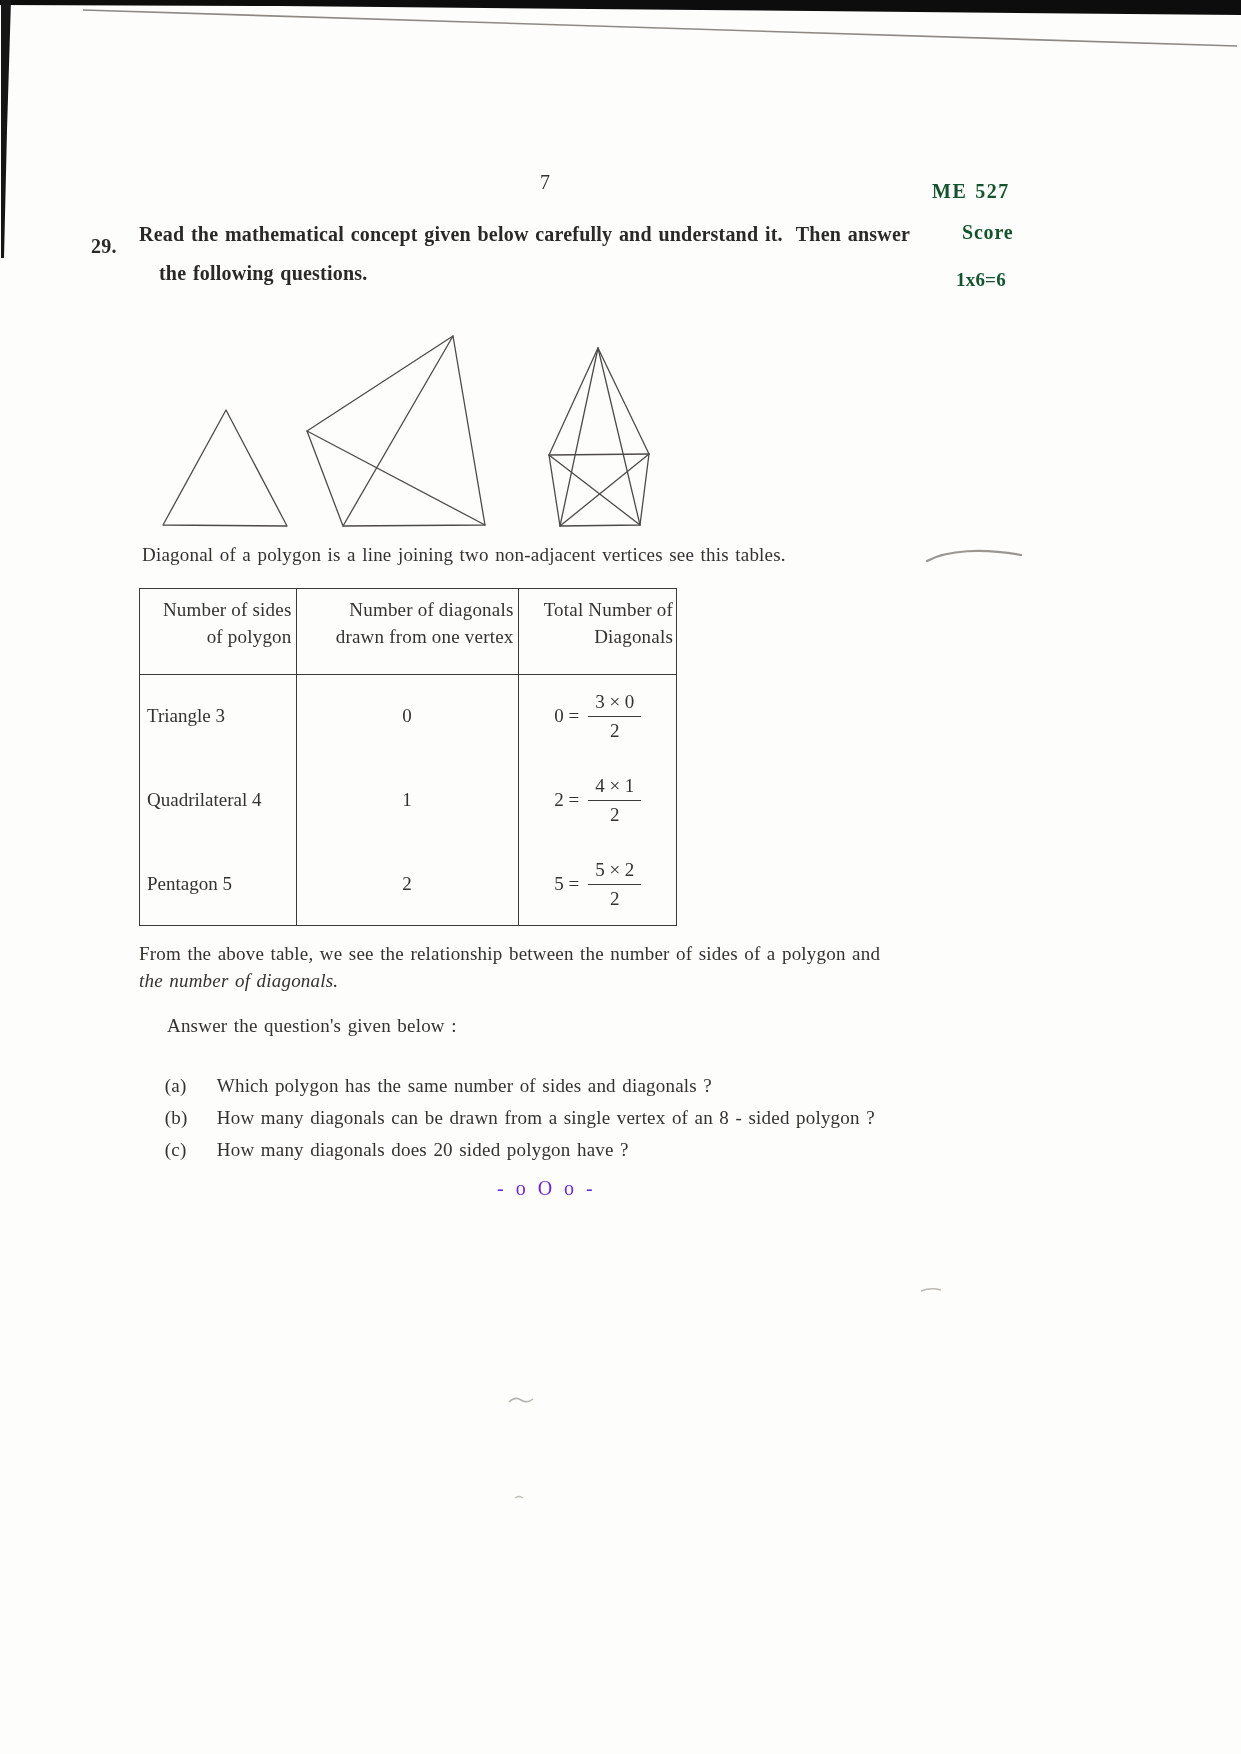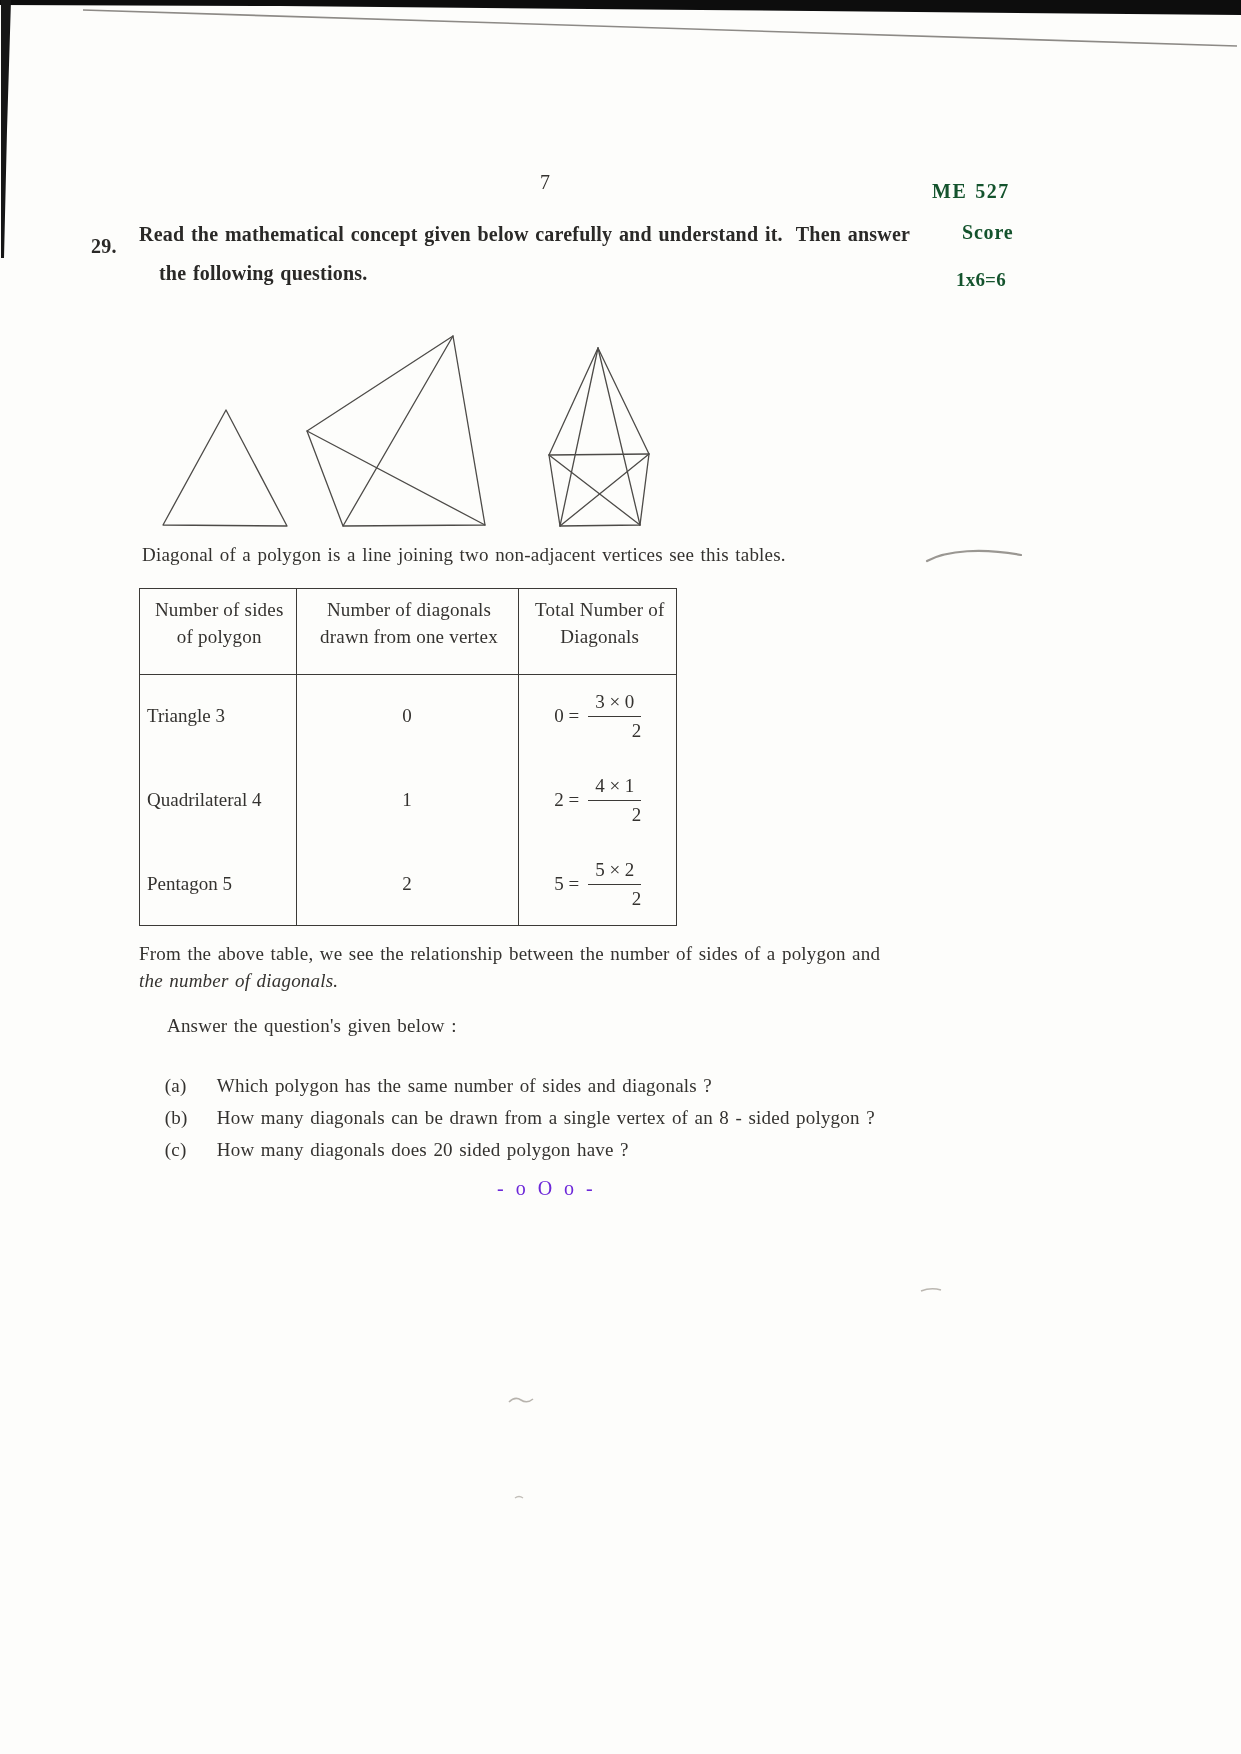--- a/index.html
+++ b/index.html
@@ -23,31 +23,31 @@
   .figures  { left:140px; top:323px; }
   .figures line, .figures polyline { stroke:#4d4b48; stroke-width:1.3; fill:none; stroke-linejoin:round; stroke-linecap:round; }
   .caption  { left:142px; top:541px; }
   .dtable {
     position:absolute; left:139px; top:588px; width:538px;
     border-collapse:collapse; table-layout:fixed;
     font-size:19px; color:#34322f;
   }
   .dtable, .dtable th, .dtable td { border:0; }
   .dtable { outline:1.6px solid #3c3a37; outline-offset:-1px; }
-  .dtable th { border-bottom:1.6px solid #3c3a37; font-weight:400; text-align:center;
+  .dtable th { border-bottom:1.6px solid #3c3a37; font-weight:400; text-align:right;
                vertical-align:top; padding:8px 4px 10px 8px; height:86px; box-sizing:border-box;
                font-size:19px; line-height:27px; letter-spacing:.2px; }
   .dtable th + th, .dtable td + td { border-left:1.6px solid #3c3a37; }
   .dtable td { height:84px; box-sizing:border-box; vertical-align:middle; }
   .dtable td.c1 { padding-left:8px; }
   .dtable td.c2 { text-align:center; }
   .dtable td.c3 { text-align:center; }
   .eq  { display:inline-flex; align-items:center; }
   .eq .lhs { margin-right:9px; }
-  .frac { display:inline-block; text-align:right;font-family:Liberation Serif, serif; }
+  .frac { display:inline-block; text-align:center;font-family:Liberation Serif, serif; }
   .frac .num { display:block; padding:0 7px 3px; border-bottom:1.5px solid #3c3a37; }
   .frac .den { display:block; padding-top:3px; }
   .concl1  { left:139px; top:940px; }
   .concl2  { left:139px; top:967px;font-style:italic; }
   .leadin  { left:139px; top:1012px;margin-left:28px; }
   .qa      { left:139px; top:1044px; }
   .qb      { left:139px; top:1076px; }
   .qc      { left:139px; top:1108px; }
   .q-label { display:inline-block; width:52px; }
   .endmark { left:497px; top:1174px; font-size:20px; letter-spacing:1px; word-spacing:5px; color:#6d28d9; }

